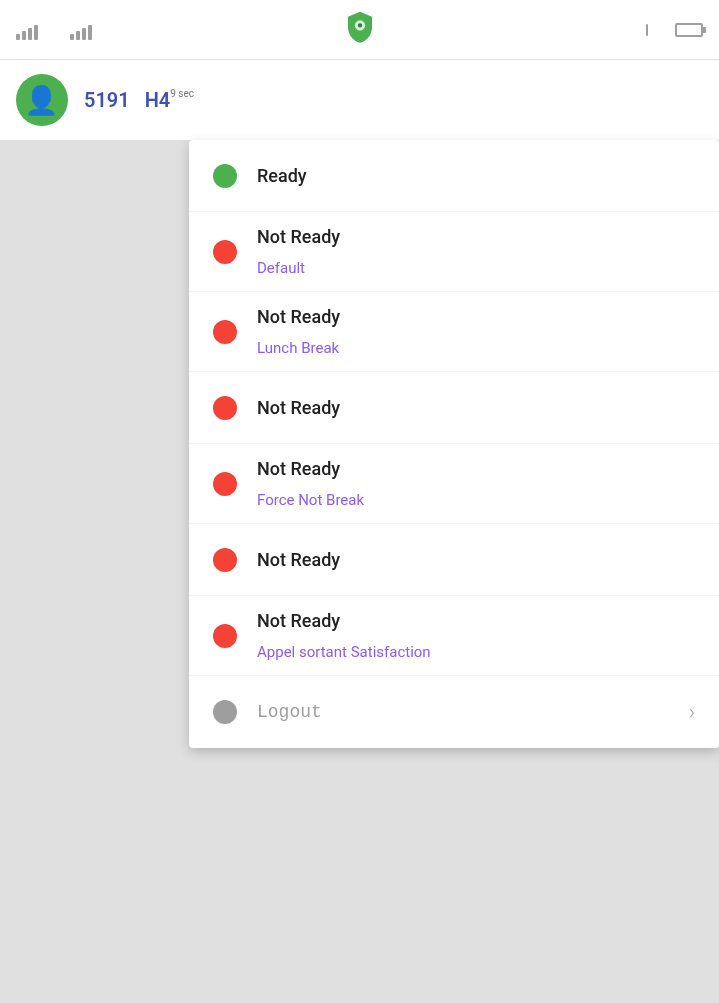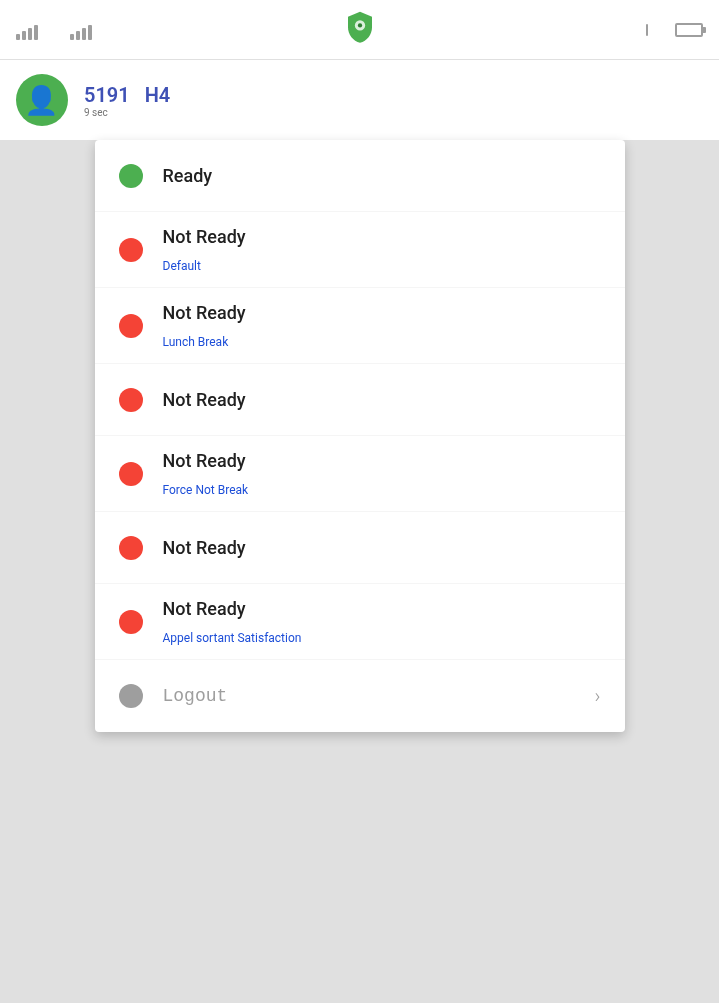--- a/index.html
+++ b/index.html
@@ -109,39 +109,39 @@
       align-items: center;
       justify-content: center;
       flex-shrink: 0;
     }
     .avatar-icon {
       color: white;
       font-size: 28px;
     }
     .header-info {
       display: flex;
-      flex-direction: column;
+      flex-direction: row;
     }
     .header-title {
       font-size: 20px;
       font-weight: 600;
       color: #3f51b5;
     }
     .header-subtitle {
       font-size: 10px;
       color: #757575;
     }
 
     
     .main {
       width: 100%;
       height: calc(1003px - 60px - 80px);
       background: #e0e0e0;
       display: flex;
-      justify-content: center;
+      justify-content: flex-end;
       padding-top: 0;
     }
 
     
     .dropdown {
       width: 530px;
       background: #ffffff;
       border-radius: 4px;
       box-shadow: 0 4px 12px rgba(0,0,0,0.2);
       overflow: hidden;
@@ -175,22 +175,22 @@
       display: flex;
       flex-direction: column;
       flex: 1;
     }
     .menu-item-title {
       font-size: 18px;
       font-weight: 500;
       color: #212121;
     }
     .menu-item-subtitle {
-      font-size: 12px;
-      color: #1d4ed8;
+      font-size: 15px;
+      color: #8b5cf6;
       margin-top: 12px;
     }
     .menu-item-title.gray { color: #9e9e9e; font-family: Liberation Mono, monospace; }
 
     .chevron-right {
       color: #9e9e9e;
       font-size: 20px;
       font-weight: 300;
     }
   </style>

